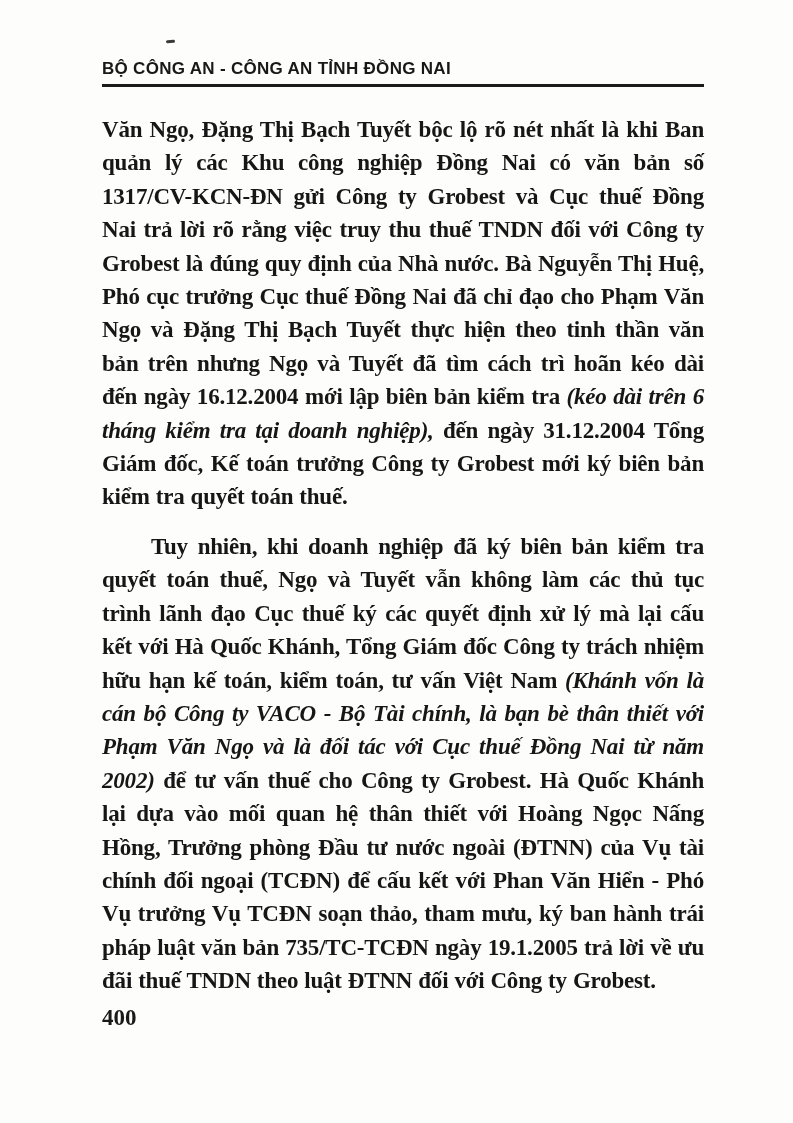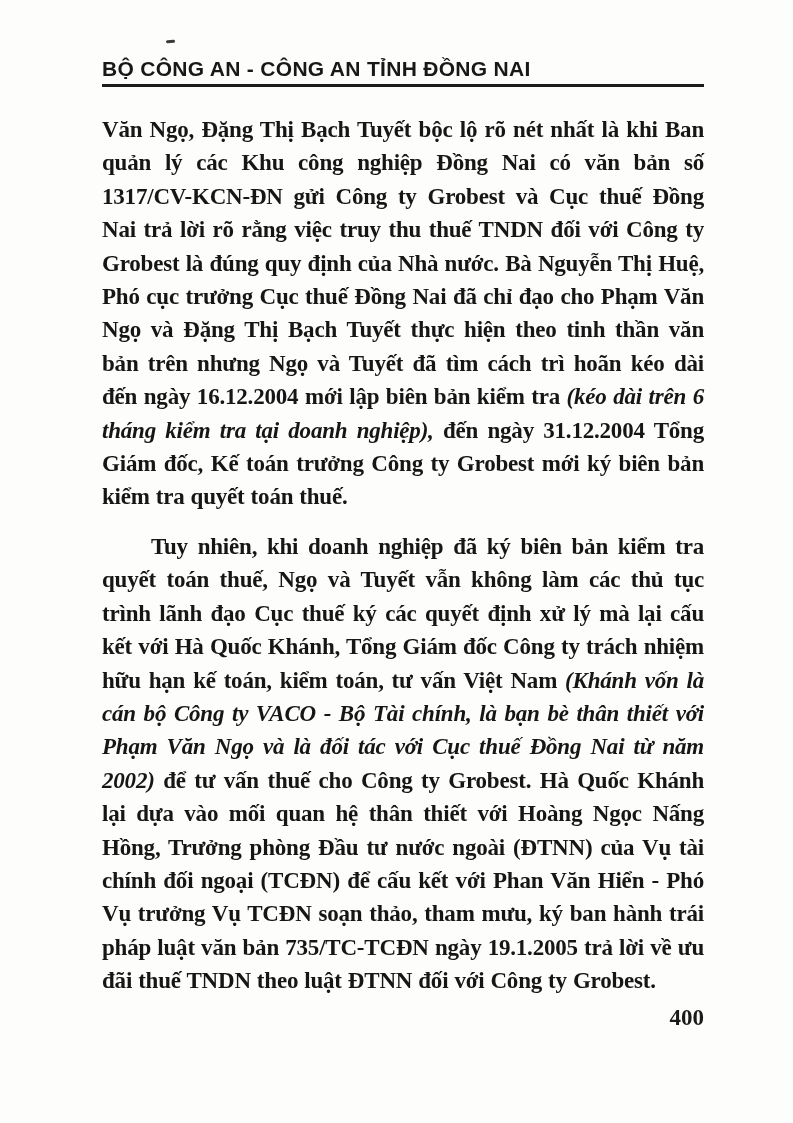--- a/index.html
+++ b/index.html
@@ -31,21 +31,21 @@
   }
   .content {
     position: absolute;
     left: 102px;
     top: 60px;
     width: 602px;
   }
   .running-header {
     font-family: "Liberation Sans", "DejaVu Sans", sans-serif;
     font-weight: bold;
-    font-size: 21px;
+    font-size: 17px;
     letter-spacing: 0.3px;
     color: #181818;
     line-height: 18px;
   }
   .header-rule {
     margin-top: 6px;
     height: 3px;
     background: #1b1b1b;
     width: 100%;
   }
@@ -69,21 +69,21 @@
     text-indent: 49px;
   }
   .italic {
     font-style: italic;
   }
   .page-number {
     margin-top: 7px;
     font-size: 23px;
     font-weight: bold;
     color: #1a1a1a;
-    text-align: right;
+    text-align: left;
   }
 </style>
 </head>
 <body>
 
 <div class="page">
   <div class="scan-artifact"></div>
   <div class="content">
     <div class="running-header">
       <span>BỘ CÔNG AN - CÔNG AN TỈNH ĐỒNG NAI</span>

